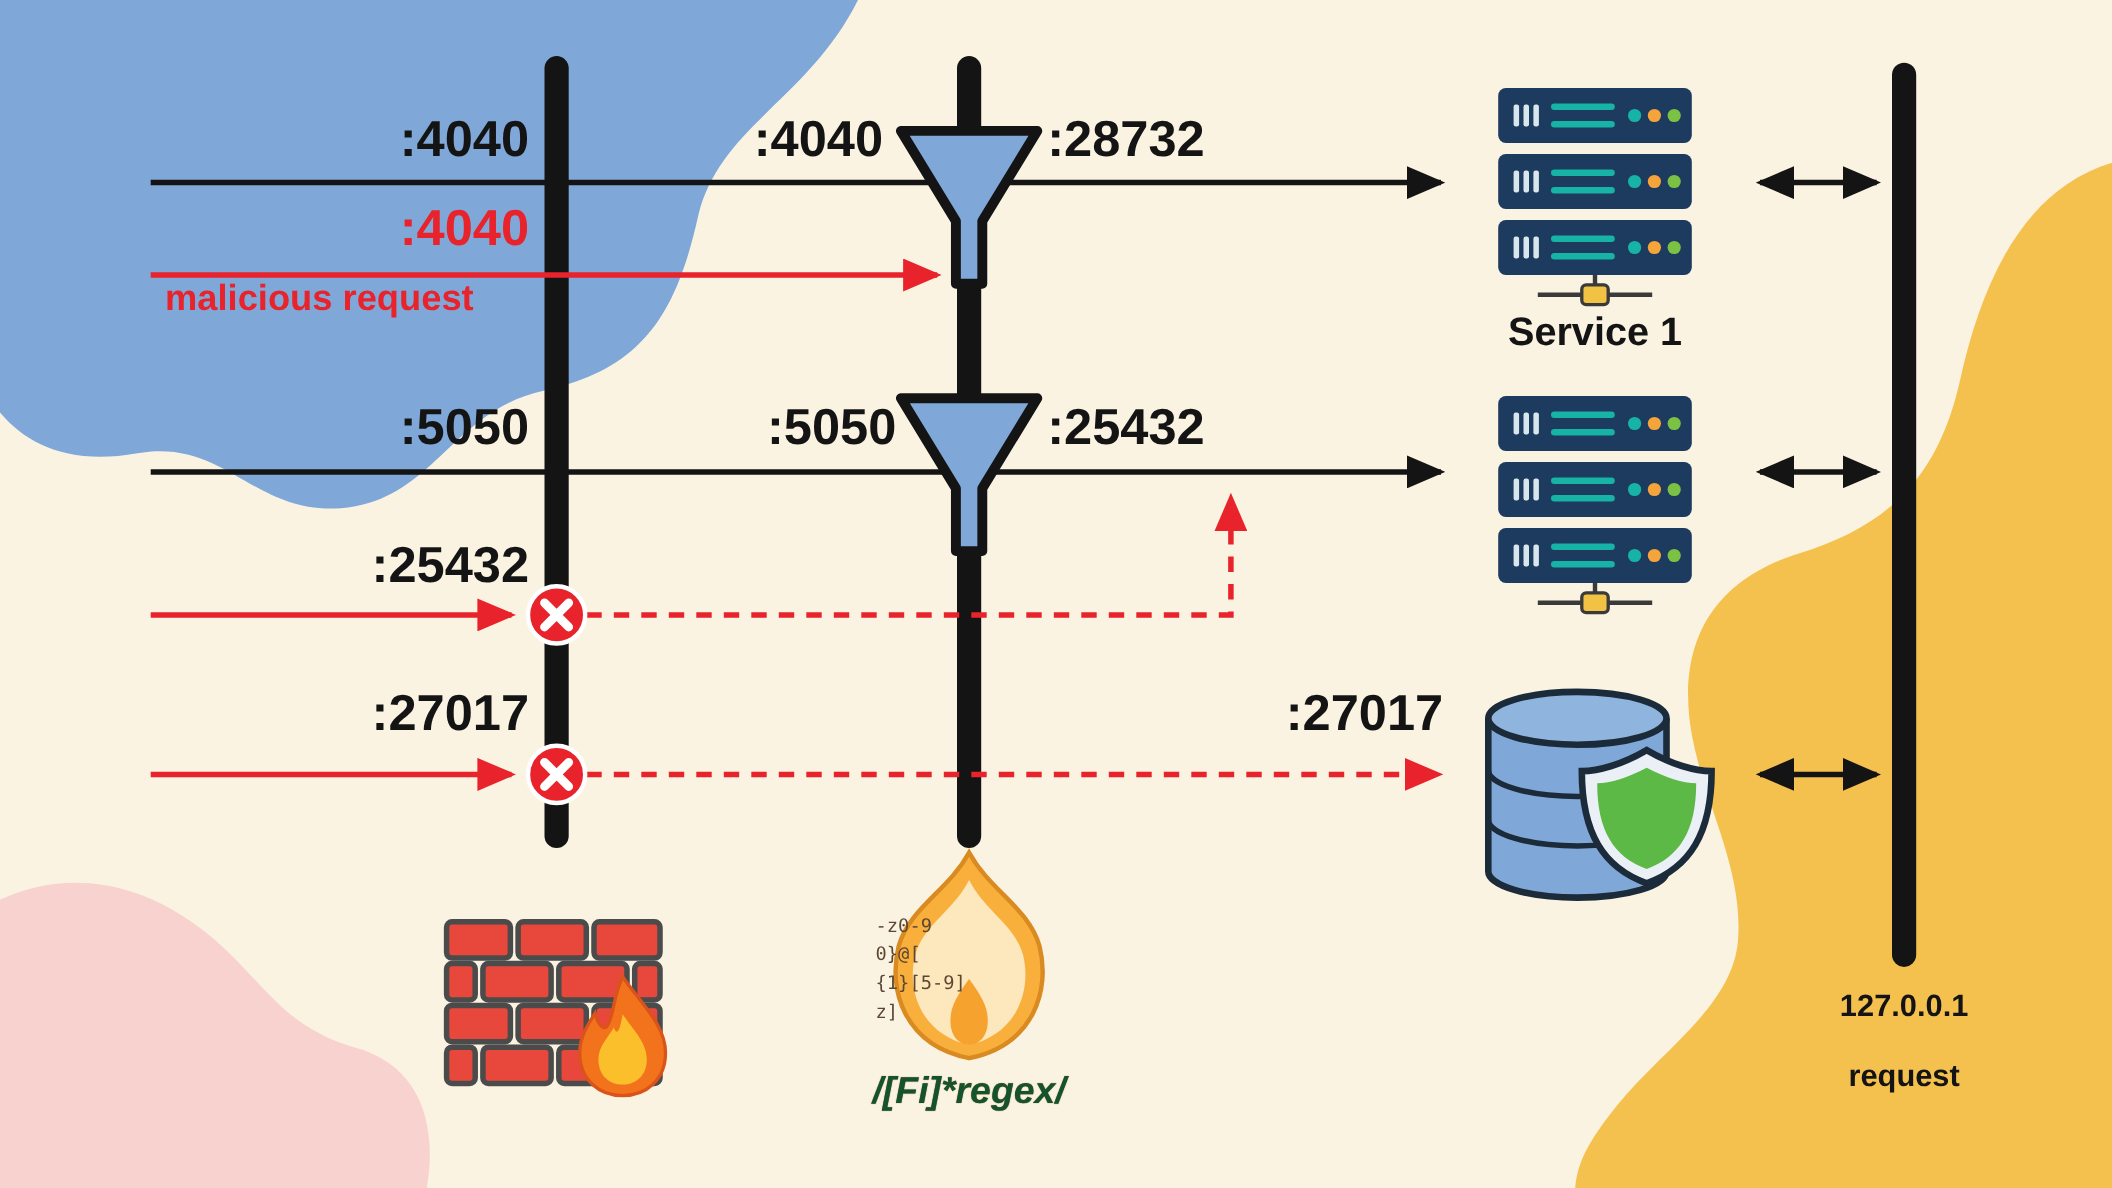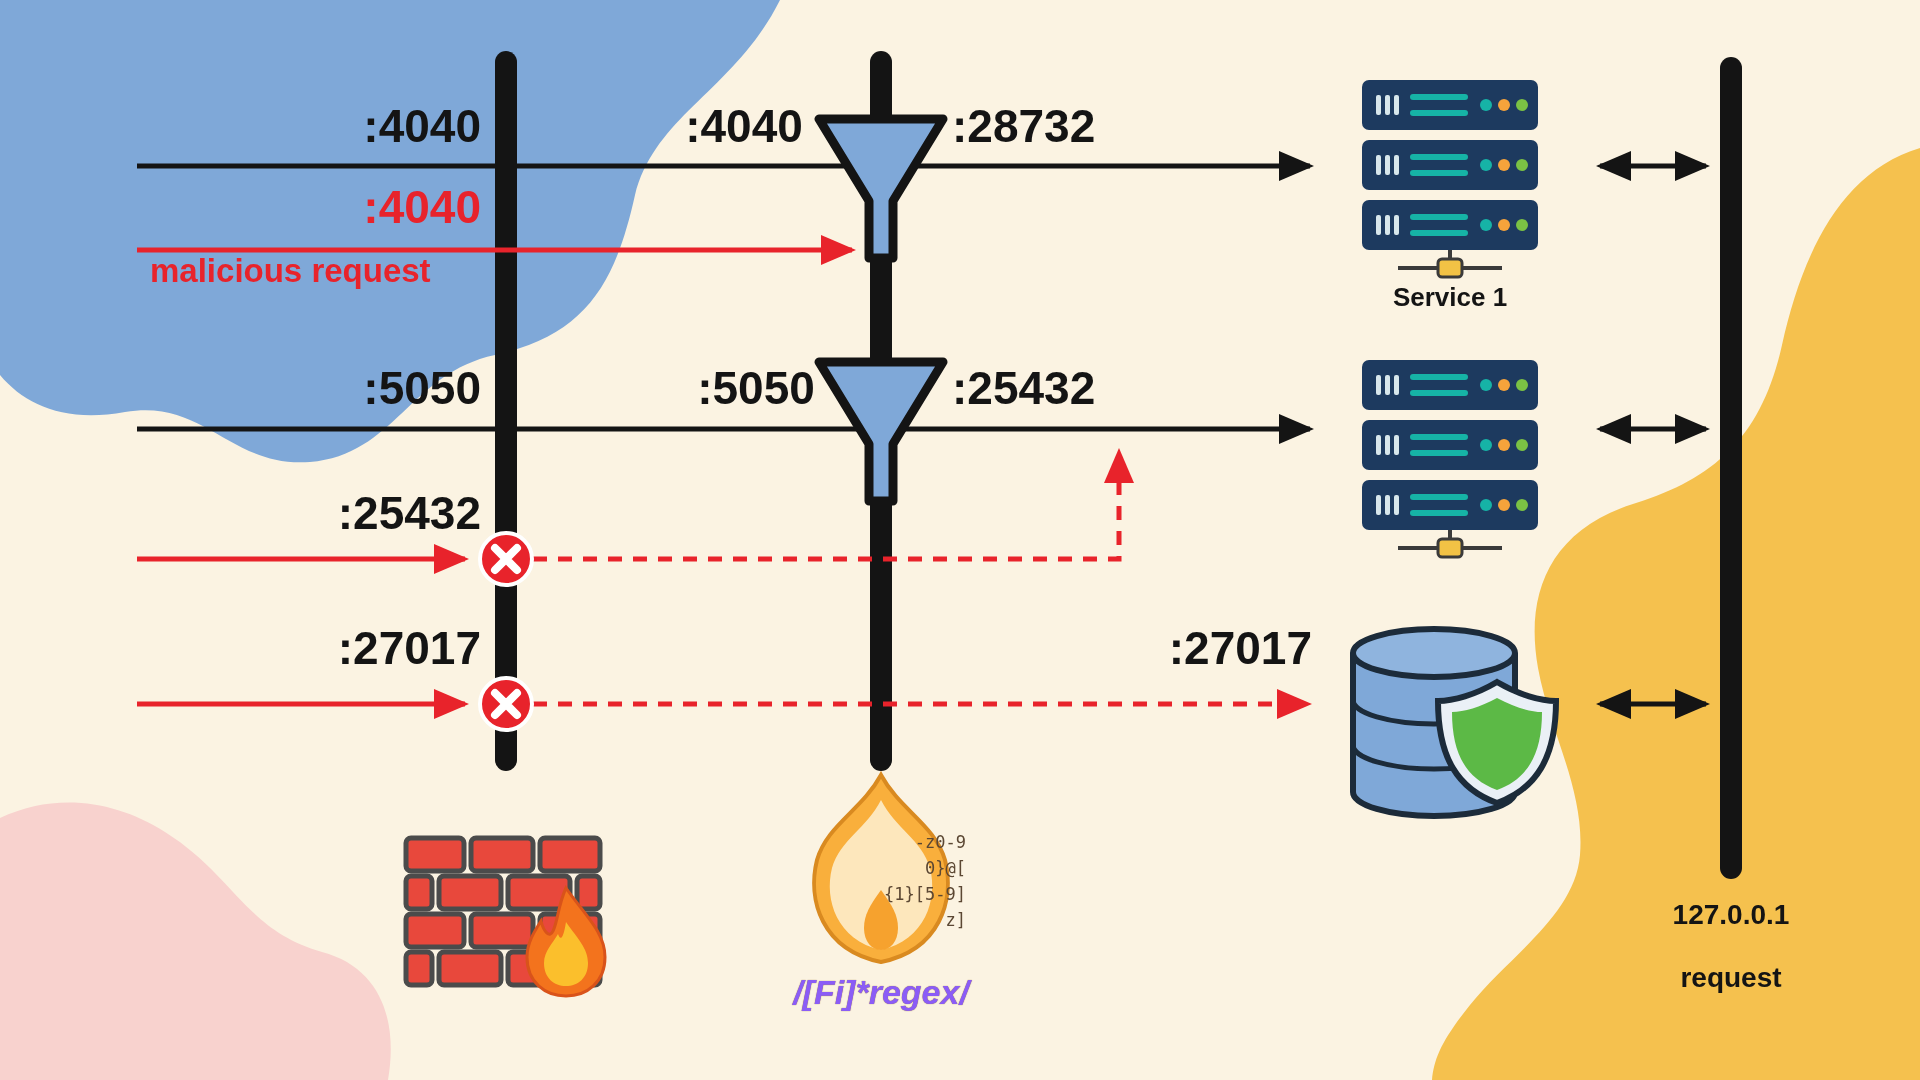--- a/index.html
+++ b/index.html
@@ -10,26 +10,26 @@
   }
   .stage{position:absolute;left:0;top:0;width:1920px;height:758px;}
   svg.layer{position:absolute;left:0;top:0;}
   #labels{position:absolute;left:0;top:0;width:1920px;height:1080px;z-index:3;}
   .lbl{position:absolute;font-weight:800;color:#141414;line-height:1;white-space:nowrap;}
   .port{font-size:46px;letter-spacing:0px;}
   .r{width:300px;text-align:right;}
   .c{width:300px;text-align:center;}
   .red{color:#E8232B;}
   .mal{font-size:33px;width:370px;}
-  .svc{font-size:26px;width:320px;text-align:center;}
+  .svc{font-size:36px;width:320px;text-align:center;}
   .dbl{font-size:40px;width:320px;text-align:center;}
   .loop{font-size:28px;width:320px;text-align:center;}
-  .regex{font-size:34px;width:320px;text-align:center;font-style:italic;color:#8b5cf6;
+  .regex{font-size:34px;width:320px;text-align:center;font-style:italic;color:#14532d;
          text-shadow:0 0 1px #8a6420;}
-  .flame-text{position:absolute;left:796px;width:170px;text-align:right;
+  .flame-text{position:absolute;left:796px;width:170px;text-align:left;
               font-family:"DejaVu Sans Mono",monospace;font-size:17px;color:#5b4733;line-height:1;}
 </style>
 </head>
 <body>
 
 <div class="stage">
 
   <svg class="layer" width="1920" height="1080" viewBox="0 0 1920 1080" style="z-index:0">
     <path fill="#7FA8D8" d="M0,0 L780,0 C735,90 655,115 635,195 C615,285 585,335 495,355
          C410,373 395,455 310,462 C230,468 205,398 125,412 C65,423 25,405 0,375 Z"></path>

